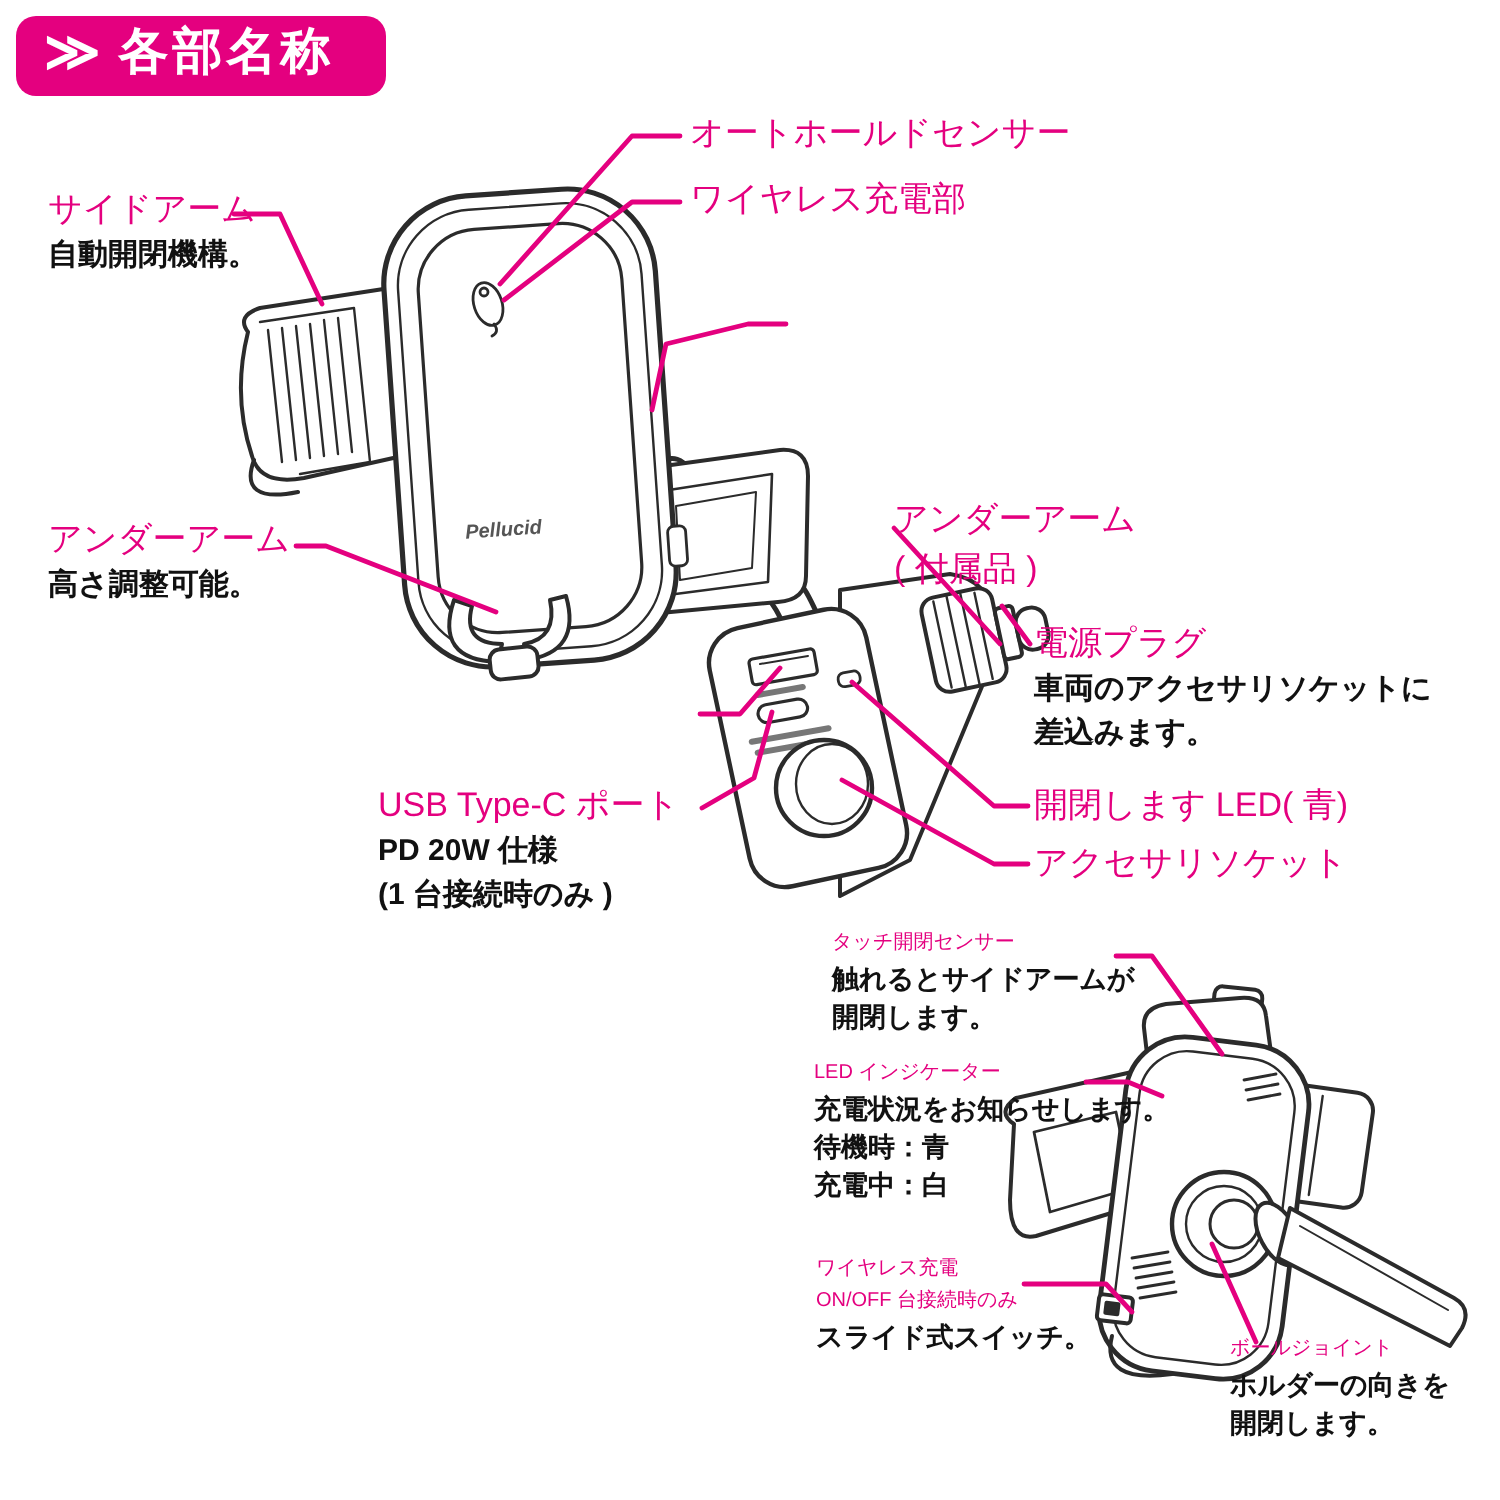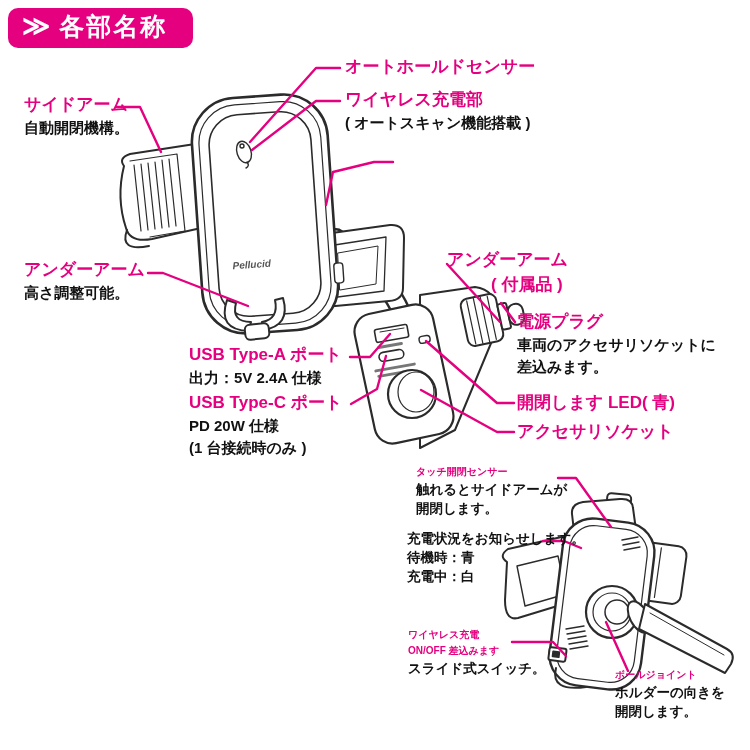--- a/index.html
+++ b/index.html
@@ -5,25 +5,25 @@
   :root{ --accent:#E4007F; --ink:#111; }
   html,body{margin:0;padding:0;background:#fff;}
   .canvas{position:relative;width:750px;height:750px;background:#fff;overflow:hidden;
           font-family:"Liberation Sans",sans-serif;}
   svg.art{position:absolute;left:0;top:0;}
   .hdr{position:absolute;left:8px;top:8px;background:var(--accent);color:#fff;
        border-radius:10px;padding:5px 26px 8px 14px;display:flex;align-items:center;gap:9px;}
   .hdr .chev{font-size:27px;font-weight:800;line-height:1;}
   .hdr .ttl{font-size:25px;font-weight:800;letter-spacing:2px;line-height:1;}
   .lbl{position:absolute;line-height:1.12;}
-  .lbl .t{color:var(--accent);font-size:17px;font-weight:700;white-space:nowrap;margin-bottom:6px;}
+  .lbl .t{color:var(--accent);font-size:17px;font-weight:400;white-space:nowrap;margin-bottom:6px;}
   .lbl .d{color:var(--ink);font-size:15px;font-weight:700;white-space:nowrap;margin-bottom:5px;}
   .lbl.sm .t{font-size:10px;margin-bottom:5px;}
   .lbl.sm .d{font-size:13.5px;margin-bottom:4px;}
-  .indent{margin-left:44px;}
+  .indent{}
 </style>
 </head>
 <body>
 
 <div class="canvas">
 
   <svg class="art" width="750" height="750" viewBox="0 0 750 750">
 
     <g fill="#fff" stroke="#2b2b2b" stroke-width="2" stroke-linejoin="round" stroke-linecap="round">
 
@@ -174,21 +174,20 @@
     <span class="chev">≫</span>
     <span class="ttl">各部名称</span>
   </div>
 
   <div class="lbl" style="left:345px;top:57px">
     <div class="t">オートホールドセンサー</div>
   </div>
 
   <div class="lbl" style="left:345px;top:90px">
     <div class="t">ワイヤレス充電部</div>
-    <div class="d">( オートスキャン機能搭載 )</div>
   </div>
 
   <div class="lbl" style="left:24px;top:95px">
     <div class="t">サイドアーム</div>
     <div class="d">自動開閉機構。</div>
   </div>
 
 
   <div class="lbl" style="left:24px;top:260px">
     <div class="t">アンダーアーム</div>
@@ -199,24 +198,20 @@
     <div class="t">アンダーアーム</div>
     <div class="t indent">( 付属品 )</div>
   </div>
 
   <div class="lbl" style="left:517px;top:312px">
     <div class="t">電源プラグ</div>
     <div class="d">車両のアクセサリソケットに</div>
     <div class="d">差込みます。</div>
   </div>
 
-  <div class="lbl" style="left:189px;top:345px">
-    <div class="t">USB Type-A ポート</div>
-    <div class="d">出力：5V 2.4A 仕様</div>
-  </div>
 
   <div class="lbl" style="left:189px;top:393px">
     <div class="t">USB Type-C ポート</div>
     <div class="d">PD 20W 仕様</div>
     <div class="d">(1 台接続時のみ )</div>
   </div>
 
   <div class="lbl" style="left:517px;top:393px">
     <div class="t">開閉します LED( 青)</div>
   </div>
@@ -225,28 +220,29 @@
     <div class="t">アクセサリソケット</div>
   </div>
 
   <div class="lbl sm" style="left:416px;top:466px">
     <div class="t">タッチ開閉センサー</div>
     <div class="d">触れるとサイドアームが</div>
     <div class="d">開閉します。</div>
   </div>
 
   <div class="lbl sm" style="left:407px;top:531px">
+    <div class="t">LED インジケーター</div>
     <div class="d">充電状況をお知らせします。</div>
     <div class="d">待機時：青</div>
     <div class="d">充電中：白</div>
   </div>
 
   <div class="lbl sm" style="left:408px;top:629px">
     <div class="t">ワイヤレス充電</div>
-    <div class="t">ON/OFF 差込みます</div>
+    <div class="t">ON/OFF 台接続時のみ</div>
     <div class="d">スライド式スイッチ。</div>
   </div>
 
   <div class="lbl sm" style="left:615px;top:669px">
     <div class="t">ボールジョイント</div>
     <div class="d">ホルダーの向きを</div>
     <div class="d">開閉します。</div>
   </div>
 
 </div>

